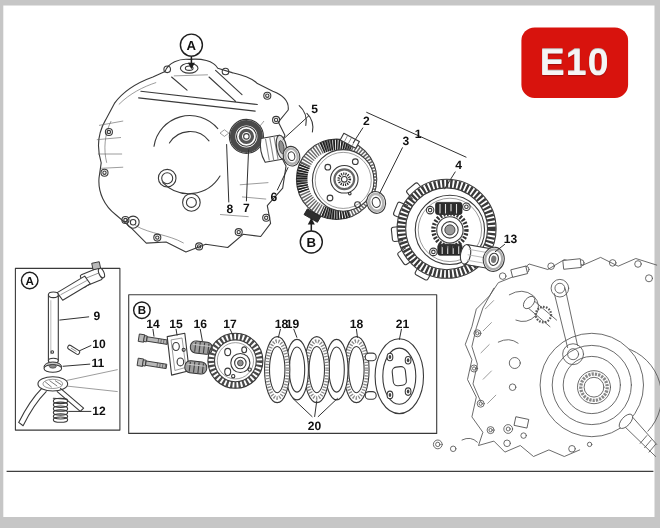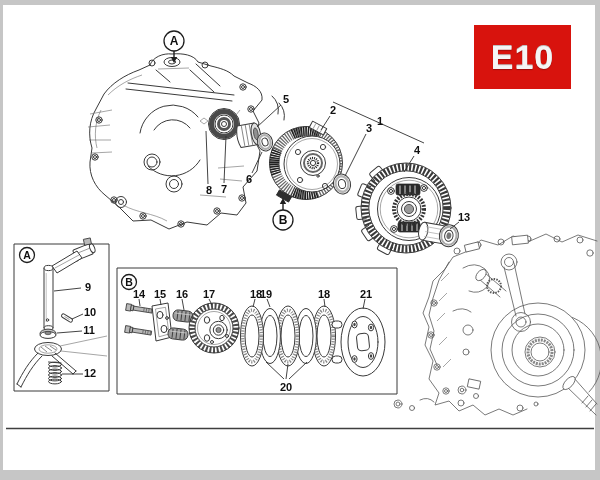--- a/index.html
+++ b/index.html
@@ -460,14 +460,14 @@
         <text x="283" y="224.32" class="mk" font-size="12">B</text>
         <line x1="283" y1="210" x2="283" y2="202" stroke="#1e1e1e" stroke-width="1.4"></line>
         <polygon points="283,198 279.8,204 286.2,204" fill="#1e1e1e"></polygon>
         <circle cx="27" cy="255" r="7.5" fill="#fff" stroke="#1e1e1e" stroke-width="1.3"></circle>
         <text x="27" y="258.78" class="mk" font-size="10.5">A</text>
         <circle cx="129" cy="282" r="7.5" fill="#fff" stroke="#1e1e1e" stroke-width="1.3"></circle>
         <text x="129" y="285.78" class="mk" font-size="10.5">B</text>
       </g>
   </svg>
 
-  <div class="badge" title="E10" style="background: rgb(216, 19, 13); color: rgb(245, 245, 245);">E10</div>
+  <div class="badge" title="E10" style="background: rgb(216, 19, 13); color: rgb(245, 245, 245); border-radius: 12px;">E10</div>
 </div>
 
 </body></html>

